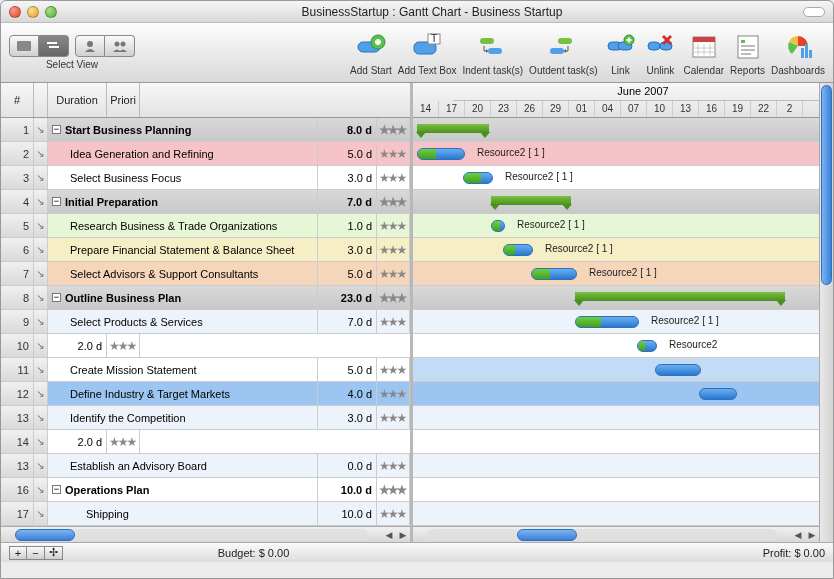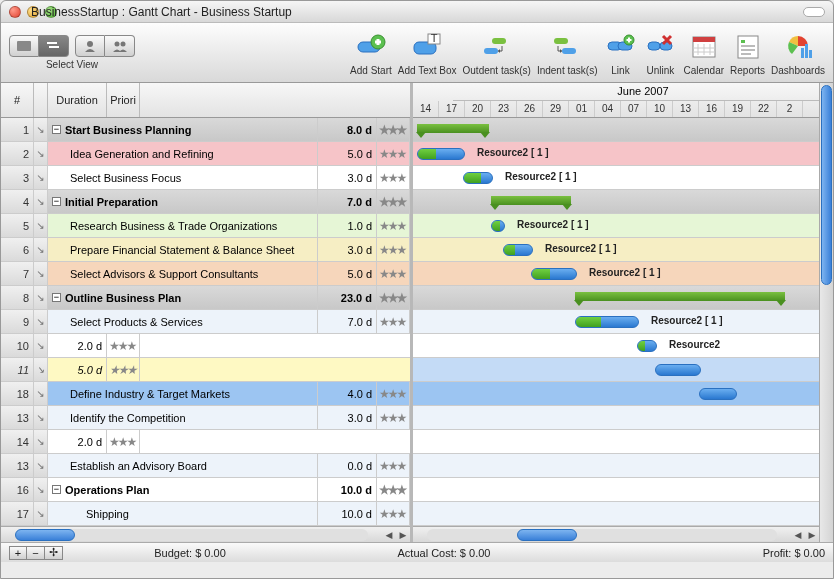--- a/index.html
+++ b/index.html
@@ -4,21 +4,21 @@
 <style>
 * { margin: 0; padding: 0; box-sizing: border-box; font-family: "Lucida Grande", Arial, sans-serif; font-size: 11px; }
 body { background: #ececec; width: 834px; height: 579px; overflow: hidden; border: 1px solid #999; border-radius: 6px 6px 0 0; }
 
 .titlebar { height: 22px; background: linear-gradient(#f6f6f6, #d8d8d8); display: flex; align-items: center; padding: 0 8px; border-bottom: 1px solid #bbb; border-radius: 6px 6px 0 0; position: relative; }
 .traffic { display: flex; gap: 6px; }
 .tl { width: 12px; height: 12px; border-radius: 50%; border: 1px solid rgba(0,0,0,.25); }
 .tl.r { background: radial-gradient(circle at 30% 30%, #ff9a8a, #e24330); }
 .tl.y { background: radial-gradient(circle at 30% 30%, #ffe08a, #e2a030); }
 .tl.g { background: radial-gradient(circle at 30% 30%, #a8e28a, #50b030); }
-.title { position: absolute; left: 0; right: 0; text-align: left; font-size: 12px; color: #222; padding-left: 30px; }
+.title { position: absolute; left: 0; right: 0; text-align: center; font-size: 12px; color: #222; padding-left: 30px; }
 .pill { position: absolute; right: 8px; width: 22px; height: 10px; border: 1px solid #aaa; border-radius: 5px; background: #fff; }
 
 .toolbar { height: 60px; background: linear-gradient(#fdfdfd, #d9d9d9); border-bottom: 1px solid #999; display: flex; align-items: center; padding: 0 8px; gap: 6px; }
 .tbgrp { display: flex; flex-direction: column; align-items: center; gap: 2px; }
 .tbgrp .lbl { font-size: 10px; color: #333; }
 .segbtn { display: flex; }
 .segbtn .seg { width: 30px; height: 22px; background: linear-gradient(#fafafa,#d0d0d0); border: 1px solid #888; display: flex; align-items: center; justify-content: center; }
 .segbtn .seg:first-child { border-radius: 4px 0 0 4px; }
 .segbtn .seg:last-child { border-radius: 0 4px 4px 0; border-left: none; }
 .segbtn .seg.sel { background: linear-gradient(#888,#666); }
@@ -49,32 +49,32 @@
 .row.bold .c.num, .row.bold .c.ic { font-weight: normal; }
 .expander { display: inline-block; width: 9px; height: 9px; border: 1px solid #777; background: #fff; margin-right: 4px; text-align: center; line-height: 7px; font-size: 9px; color: #444; }
 .indent1 { padding-left: 22px !important; }
 .indent2 { padding-left: 38px !important; }
 
 .row.grayhdr { background: linear-gradient(#d9d9d9,#c8c8c8); }
 .row.pink { background: #f6c4c8; }
 .row.green2 { background: #e6f6d6; }
 .row.yellow { background: #f6eec4; }
 .row.orange { background: #f6d6bb; }
-.row.blue1 { background: #fef9c3; font-style: italic; }
+.row.blue1 { background: #ffffff; }
 .row.blue2 { background: #9cc5f2; }
 
 .stars { color: #888; letter-spacing: -2px; font-size: 12px; }
 .arrowic { color: #777; font-size: 10px; }
 
 .thead { height: 35px; background: linear-gradient(#f7f7f7,#e3e3e3); border-bottom: 1px solid #999; display: flex; flex-direction: column; }
 .thead .month { flex: 1; border-bottom: 1px solid #bbb; display: flex; align-items: center; justify-content: center; font-size: 11px; margin-left: 40px; }
 .thead .days { flex: 1; display: flex; }
 .thead .day { width: 26px; border-right: 1px solid #ccc; display: flex; align-items: center; justify-content: center; font-size: 10px; color: #333; }
 
-.grows { flex: 1; position: relative; overflow: hidden; font-weight: bold; }
+.grows { flex: 1; position: relative; overflow: hidden; }
 .grow { height: 24px; border-bottom: 1px solid #ccc; position: relative; background: #fff; }
 .grow.alt { background: #edf3fa; }
 .grow.grayhdr { background: linear-gradient(#d9d9d9,#c8c8c8); }
 .grow.pink { background: #f6c4c8; }
 .grow.green2 { background: #e6f6d6; }
 .grow.yellow { background: #f6eec4; }
 .grow.orange { background: #f6d6bb; }
 .grow.blue1 { background: #c4dbf6; }
 .grow.blue2 { background: #9cc5f2; }
 
@@ -168,38 +168,38 @@
           <rect x="2" y="10" width="22" height="12" rx="5" fill="#4fa0e8" stroke="#2a70c0"></rect>
           <rect x="16" y="2" width="12" height="10" fill="#fff" stroke="#888"></rect>
           <text x="22" y="10" font-size="8" text-anchor="middle" fill="#333">T</text>
         </svg>
       </div>
       <span class="lbl">Add Text Box</span>
     </div>
   <div class="tbgrp">
       <div class="tbicon">
         <svg width="30" height="28">
+          <rect x="2" y="6" width="14" height="6" rx="3" fill="#7ac040"></rect>
+          <rect x="10" y="16" width="14" height="6" rx="3" fill="#4fa0e8"></rect>
+          <path d="M6 14 L6 19 L10 19" stroke="#555" fill="none"></path>
+          <path d="M8 17 L10 19 L8 21" fill="#555"></path>
+        </svg>
+      </div>
+      <span class="lbl">Indent task(s)</span>
+    </div>
+  <div class="tbgrp">
+      <div class="tbicon">
+        <svg width="30" height="28">
           <rect x="10" y="6" width="14" height="6" rx="3" fill="#7ac040"></rect>
           <rect x="2" y="16" width="14" height="6" rx="3" fill="#4fa0e8"></rect>
           <path d="M20 14 L20 19 L16 19" stroke="#555" fill="none"></path>
           <path d="M18 17 L16 19 L18 21" fill="#555"></path>
         </svg>
       </div>
       <span class="lbl">Outdent task(s)</span>
-    </div>
-  <div class="tbgrp">
-      <div class="tbicon">
-        <svg width="30" height="28">
-          <rect x="2" y="6" width="14" height="6" rx="3" fill="#7ac040"></rect>
-          <rect x="10" y="16" width="14" height="6" rx="3" fill="#4fa0e8"></rect>
-          <path d="M6 14 L6 19 L10 19" stroke="#555" fill="none"></path>
-          <path d="M8 17 L10 19 L8 21" fill="#555"></path>
-        </svg>
-      </div>
-      <span class="lbl">Indent task(s)</span>
     </div>
   <div class="tbgrp">
       <div class="tbicon">
         <svg width="30" height="28">
           <rect x="3" y="10" width="14" height="8" rx="4" fill="#4fa0e8" stroke="#2a70c0"></rect>
           <rect x="13" y="10" width="14" height="8" rx="4" fill="#4fa0e8" stroke="#2a70c0"></rect>
           <circle cx="24" cy="8" r="5" fill="#5cc050" stroke="#3a9030"></circle>
           <rect x="21.5" y="7" width="5" height="2" fill="#fff"></rect>
           <rect x="23" y="5.5" width="2" height="5" fill="#fff"></rect>
         </svg>
@@ -394,27 +394,30 @@
           <div class="c dur">2.0 d</div>
           <div class="c pri">
             <span class="stars">★★★</span>
           </div>
         </div>
         <div class="row blue1">
           <div class="c num">11</div>
           <div class="c ic">
             <span class="arrowic">↘</span>
           </div>
+          <div class="c name indent1">
+            <span>Create Mission Statement</span>
+          </div>
           <div class="c dur">5.0 d</div>
           <div class="c pri">
             <span class="stars">★★★</span>
           </div>
         </div>
         <div class="row blue2">
-          <div class="c num">18</div>
+          <div class="c num">12</div>
           <div class="c ic">
             <span class="arrowic">↘</span>
           </div>
           <div class="c name indent1">
             <span>Define Industry &amp; Target Markets</span>
           </div>
           <div class="c dur">4.0 d</div>
           <div class="c pri">
             <span class="stars">★★★</span>
           </div>
@@ -591,15 +594,14 @@
 
 <div class="footer">
   <div class="btns">
     <div class="fb">+</div>
     <div class="fb">−</div>
     <div class="fb">
         <span>✢</span>
       </div>
   </div>
   <div class="sec">Budget: $ 0.00</div>
-  <div class="sec">Actual Cost: $ 0.00</div>
   <div class="sec" style="text-align:right">Profit: $ 0.00</div>
 </div>
 
 </body></html>

